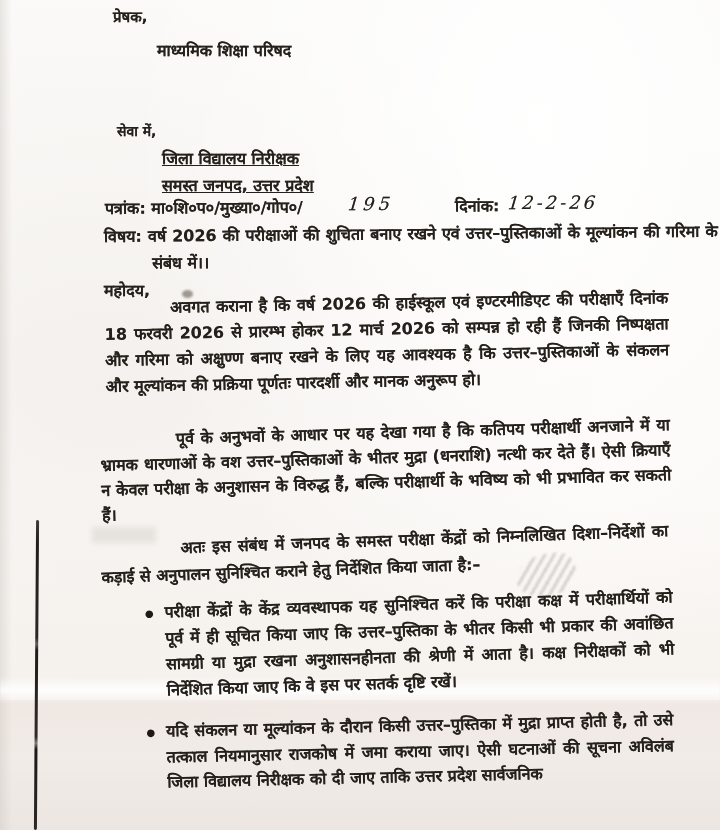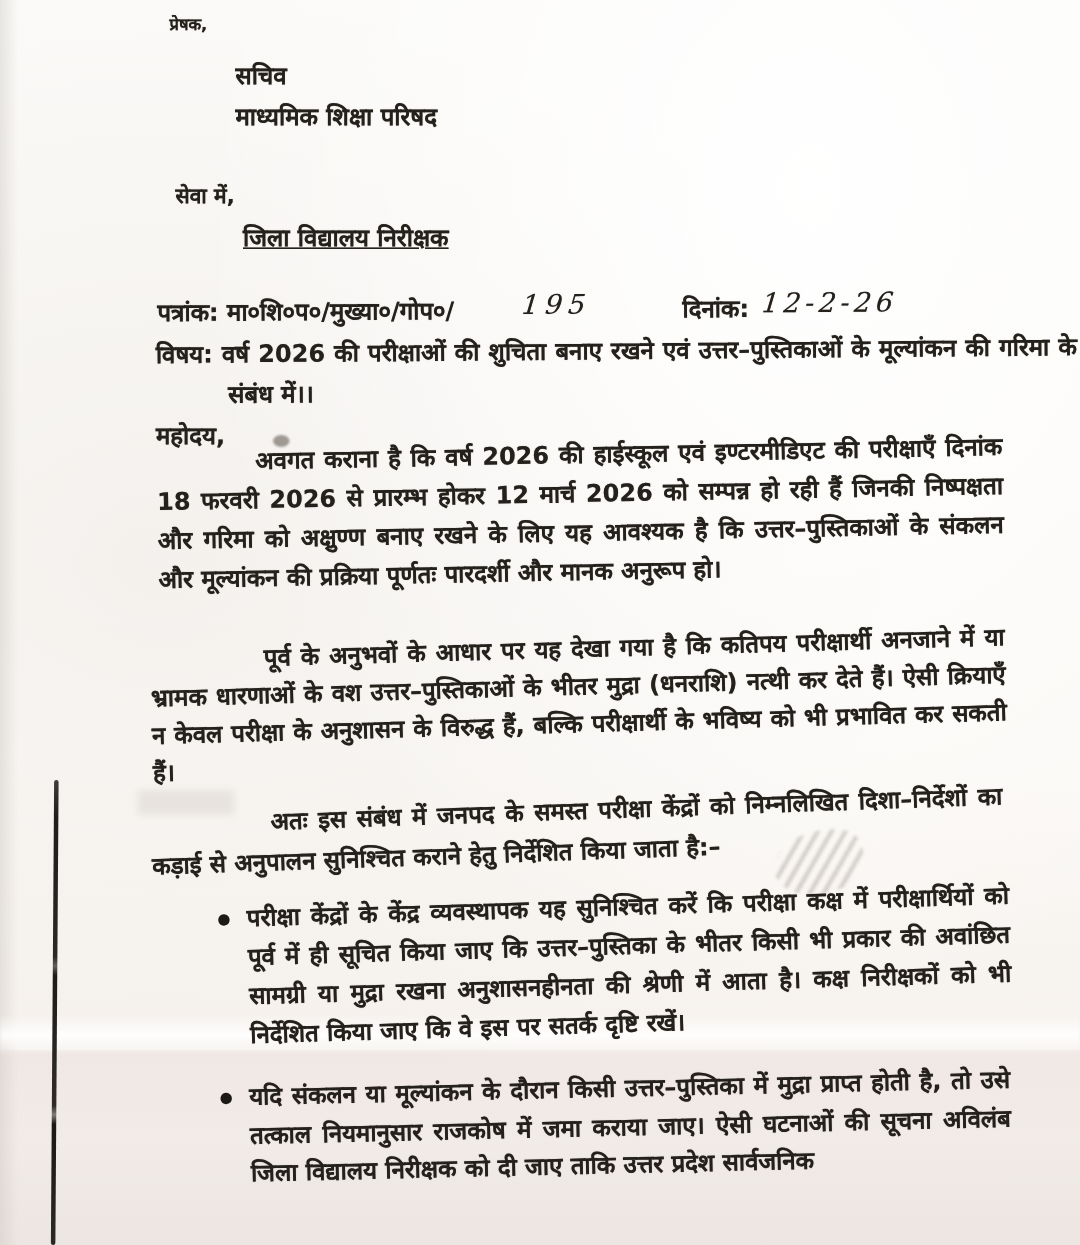--- a/index.html
+++ b/index.html
@@ -20,21 +20,21 @@
     color: #24201b;
   }
   .blk {
     position: absolute;
     font-size: 16px;
     line-height: 26px;
     font-weight: 600;
     text-shadow: 0 0 0.5px rgba(40,32,24,0.55);
     transform-origin: left center;
   }
-  .sender-label   { left: 113px; top: 4px;   font-size: 11px; }
+  .sender-label   { left: 113px; top: 4px;   font-size: 15px; }
   .sender-lines   { left: 157px; top: 37px;  line-height: 27px; }
   .recipient-label{ left: 117px; top: 118px; font-size: 14px; }
   .recipient-lines{ left: 162px; top: 145px; line-height: 27px; text-decoration: underline; }
 
   .ref-row { left: 105px; top: 196px; width: 566px; height: 26px; transform: rotate(-0.4deg); }
   .ref-number-label { position: absolute; left: 0; top: 0; }
   .hand {
     font-family: "DejaVu Serif", serif;
     font-style: italic;
     font-weight: 500;
@@ -136,27 +136,27 @@
   <div class="left-gutter"></div>
   <div class="bottom-tint"></div>
   <div class="light-band"></div>
   <div class="edge-line"></div>
   <div class="smudge"></div>
   <div class="blot"></div>
   <div class="patch"></div>
 
   <div class="blk sender-label">प्रेषक,</div>
   <div class="blk sender-lines">
-    <div>सचिव</div>
     <div>माध्यमिक शिक्षा परिषद</div>
   </div>
 
   <div class="blk recipient-label">सेवा में,</div>
   <div class="blk recipient-lines">
     <div>जिला विद्यालय निरीक्षक</div>
+    <div>समस्त जनपद, उत्तर प्रदेश</div>
   </div>
 
   <div class="blk ref-row">
     <span class="ref-number-label">पत्रांक: मा०शि०प०/मुख्या०/गोप०/</span>
     <span class="ref-number hand">195</span>
     <span class="date-label">दिनांक:</span>
     <span class="date-value hand">12-2-26</span>
   </div>
 
   <div class="blk subject">विषय: वर्ष 2026 की परीक्षाओं की शुचिता बनाए रखने एवं उत्तर–पुस्तिकाओं के मूल्यांकन की गरिमा के संबंध में।।</div>

